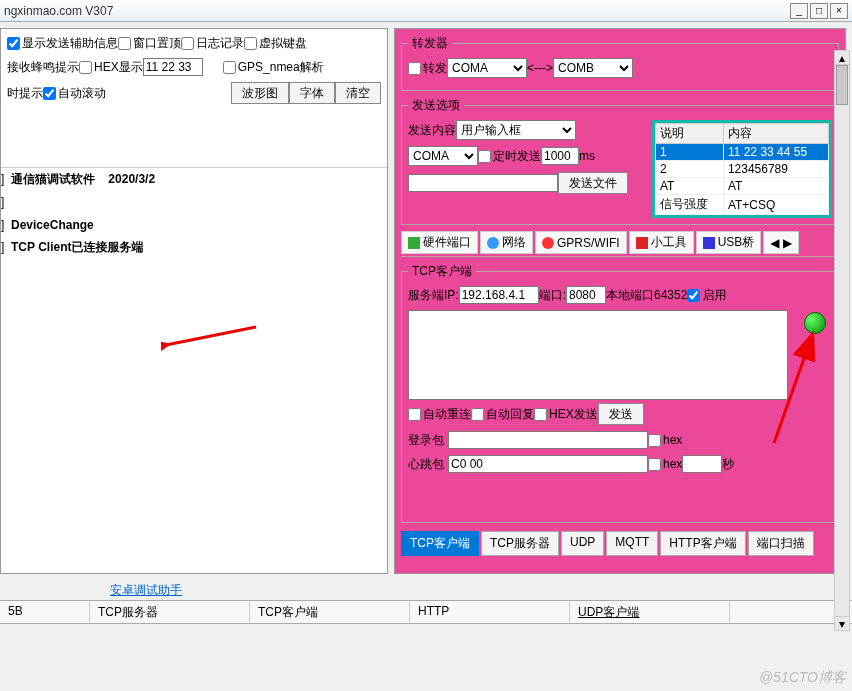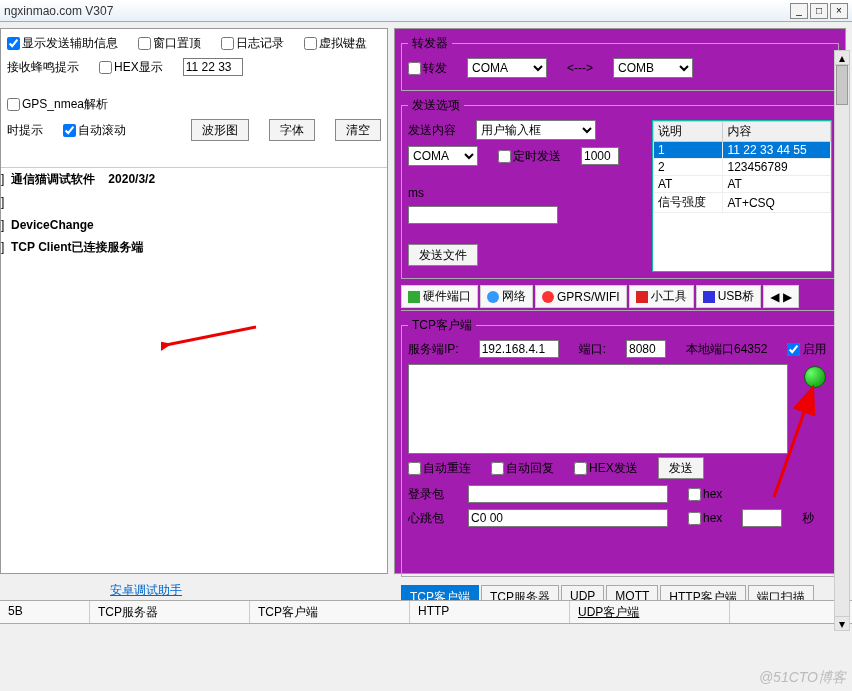--- a/index.html
+++ b/index.html
@@ -3,40 +3,40 @@
 <meta charset="utf-8">
 <style>
 * { box-sizing: border-box; font-family: "Microsoft YaHei", SimSun, Arial, sans-serif; font-size: 12px; }
 body { margin: 0; background: #f0f0f0; width: 852px; height: 691px; overflow: hidden; position: relative; }
 .titlebar { height: 22px; background: linear-gradient(#fff, #e8f0f8); border-bottom: 1px solid #aaa; display: flex; align-items: center; padding: 0 4px; }
 .titlebar .title { flex: 1; color: #333; }
 .winbtns { display: flex; gap: 2px; }
 .winbtn { width: 18px; height: 16px; border: 1px solid #888; background: #f4f4f4; display: flex; align-items: center; justify-content: center; font-size: 10px; cursor: pointer; }
 .content { position: absolute; top: 22px; left: 0; right: 0; bottom: 0; }
 .leftpanel { position: absolute; left: 0; top: 6px; width: 388px; height: 546px; border: 1px solid #999; background: #fff; padding: 6px; }
-.rightpanel { position: absolute; left: 394px; top: 6px; width: 452px; height: 546px; border: 1px solid #999; background: #a21caf; padding: 6px; }
-.row { display: flex; align-items: center; gap: 20px; margin-bottom: 6px; flex-wrap: wrap; }
+.rightpanel { position: absolute; left: 394px; top: 6px; width: 452px; height: 546px; border: 1px solid #999; background: #ec4899; padding: 6px; }
+.row { display: flex; align-items: center; gap: 0; margin-bottom: 6px; flex-wrap: wrap; }
 .checkbox { display: inline-flex; align-items: center; gap: 2px; }
 .checkbox input { margin: 0; }
 input[type=text] { border: 1px solid #7a7a7a; background: #fff; height: 18px; padding: 0 2px; }
 select { border: 1px solid #7a7a7a; background: #fff; height: 20px; }
 button.btn { border: 1px solid #888; background: #f4f4f4; height: 22px; padding: 0 10px; cursor: pointer; }
 fieldset { border: 1px solid #aaa; margin: 0 0 6px 0; padding: 6px; }
 legend { padding: 0 4px; }
 .logarea { position: absolute; top: 138px; left: 0; right: 0; bottom: 0; background: #fff; border-top: 1px solid #ccc; padding: 0; font-family: SimSun, monospace; line-height: 1.9; }
 .logarea a { color: #0000ee; text-decoration: underline; }
 .arrow1 { position: absolute; top: 89px; left: 160px; pointer-events: none; }
 .arrow2 { position: absolute; top: 60px; right: 10px; pointer-events: none; }
 .tabstrip { display: flex; gap: 2px; border-bottom: 1px solid #aaa; padding-bottom: 2px; margin-bottom: 6px; }
 .tab { display: flex; align-items: center; gap: 3px; border: 1px solid #ccc; background: #f8f8f8; padding: 2px 6px; cursor: pointer; }
 .tab .ico { width: 12px; height: 12px; display: inline-block; }
 .tabstrip2 { display: flex; gap: 2px; margin-top: 8px; }
 .tab2 { border: 1px solid #aaa; background: #f4f4f4; padding: 3px 8px; cursor: pointer; }
 .tab2.active { background: #0078d7; color: #fff; border-color: #0078d7; }
-.tablebox { border: 1px solid #14b8a6; background: #fff; }
+.tablebox { border: 3px solid #14b8a6; background: #fff; }
 .tablebox table { width: 100%; border-collapse: collapse; }
 .tablebox th { background: #f0f0f0; border: 1px solid #ccc; padding: 1px 4px; text-align: left; font-weight: normal; }
 .tablebox td { border: 1px solid #eee; padding: 1px 4px; }
 .tablebox tr.sel td { background: #0078d7; color: #fff; }
 .greenled { width: 22px; height: 22px; border-radius: 50%; background: radial-gradient(circle at 30% 30%, #6f6, #080); border: 1px solid #060; }
 .bottomtabs { position: absolute; left: 0; right: 0; top: 578px; height: 24px; display: flex; border-top: 1px solid #aaa; border-bottom: 1px solid #aaa; background: #f8f8f8; }
 .bottomtabs div { border-right: 1px solid #ccc; padding: 3px 8px; min-width: 90px; }
 .android { position: absolute; left: 110px; top: 560px; color: #0066cc; }
 .scrollbars { position: absolute; right: 2px; top: 28px; width: 16px; bottom: 60px; background: #e8e8e8; border: 1px solid #ccc; }
 .scrollbars .thumb { position: absolute; left: 1px; right: 1px; top: 14px; height: 40px; background: #c8c8c8; border: 1px solid #999; }

